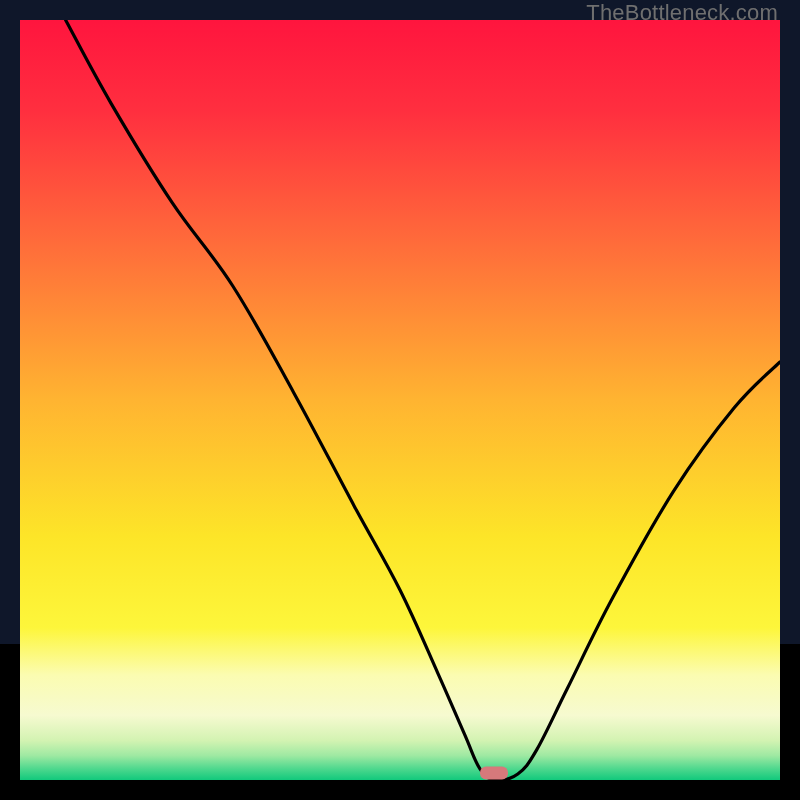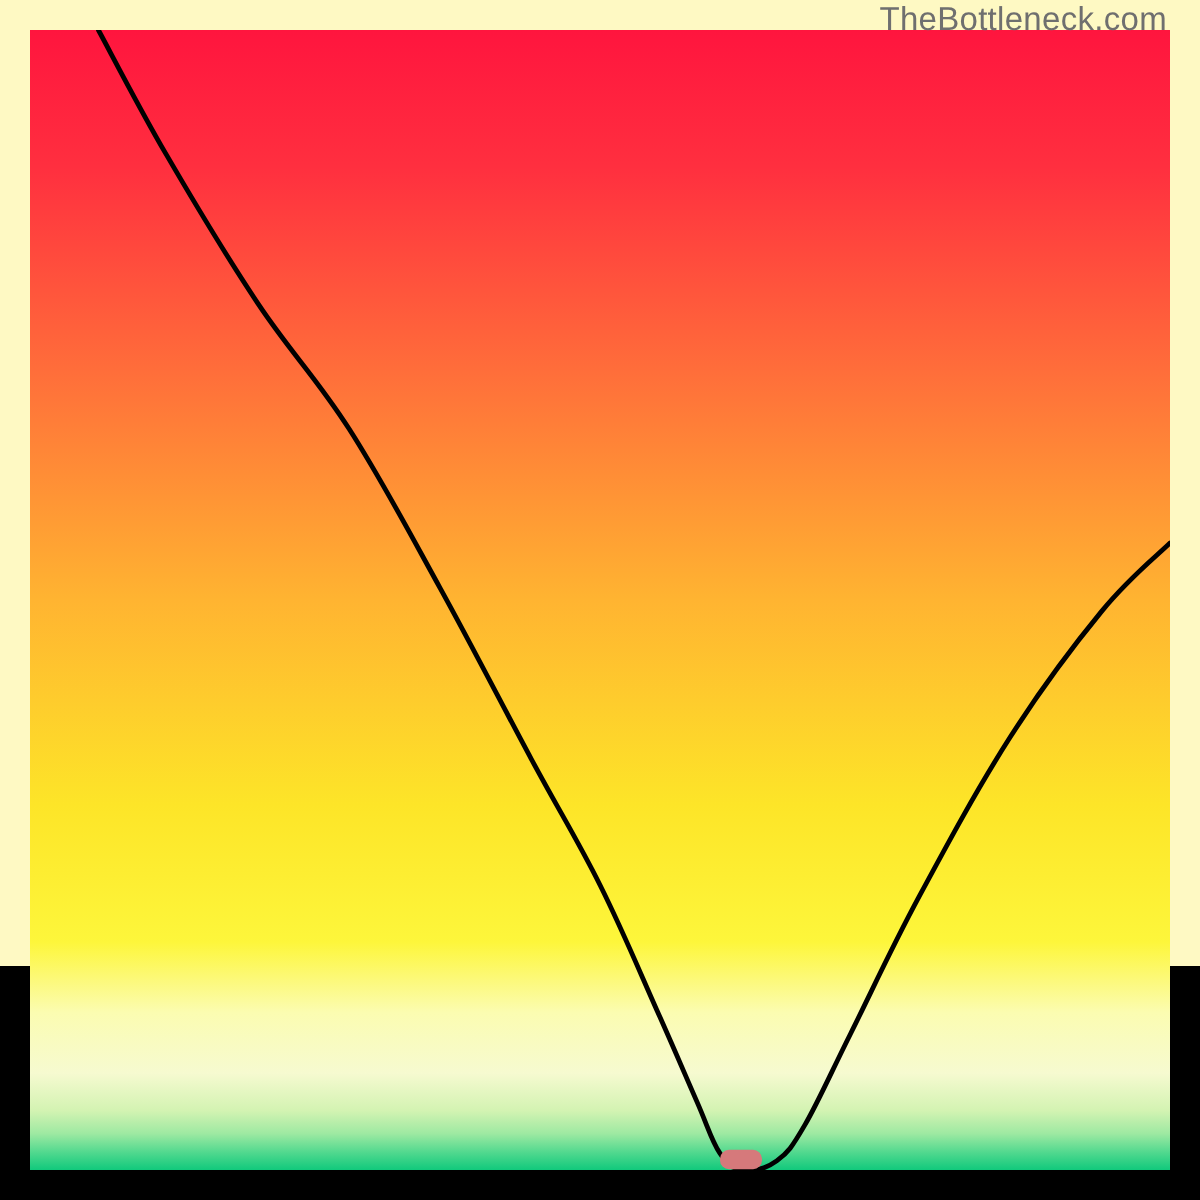--- a/index.html
+++ b/index.html
@@ -10,21 +10,21 @@
     background: #000;
     overflow: hidden;
     font-family: Arial, Helvetica, sans-serif;
   }
   .frame {
     position: absolute;
     left: 0;
     top: 0;
     width: 800px;
     height: 644px;
-    background: #fef9c3;
+    background: #0f172a;
   }
   .plot {
     position: absolute;
     left: 20px;
     top: 20px;
     width: 760px;
     height: 760px;
     overflow: hidden;
   }
   .gradient {

